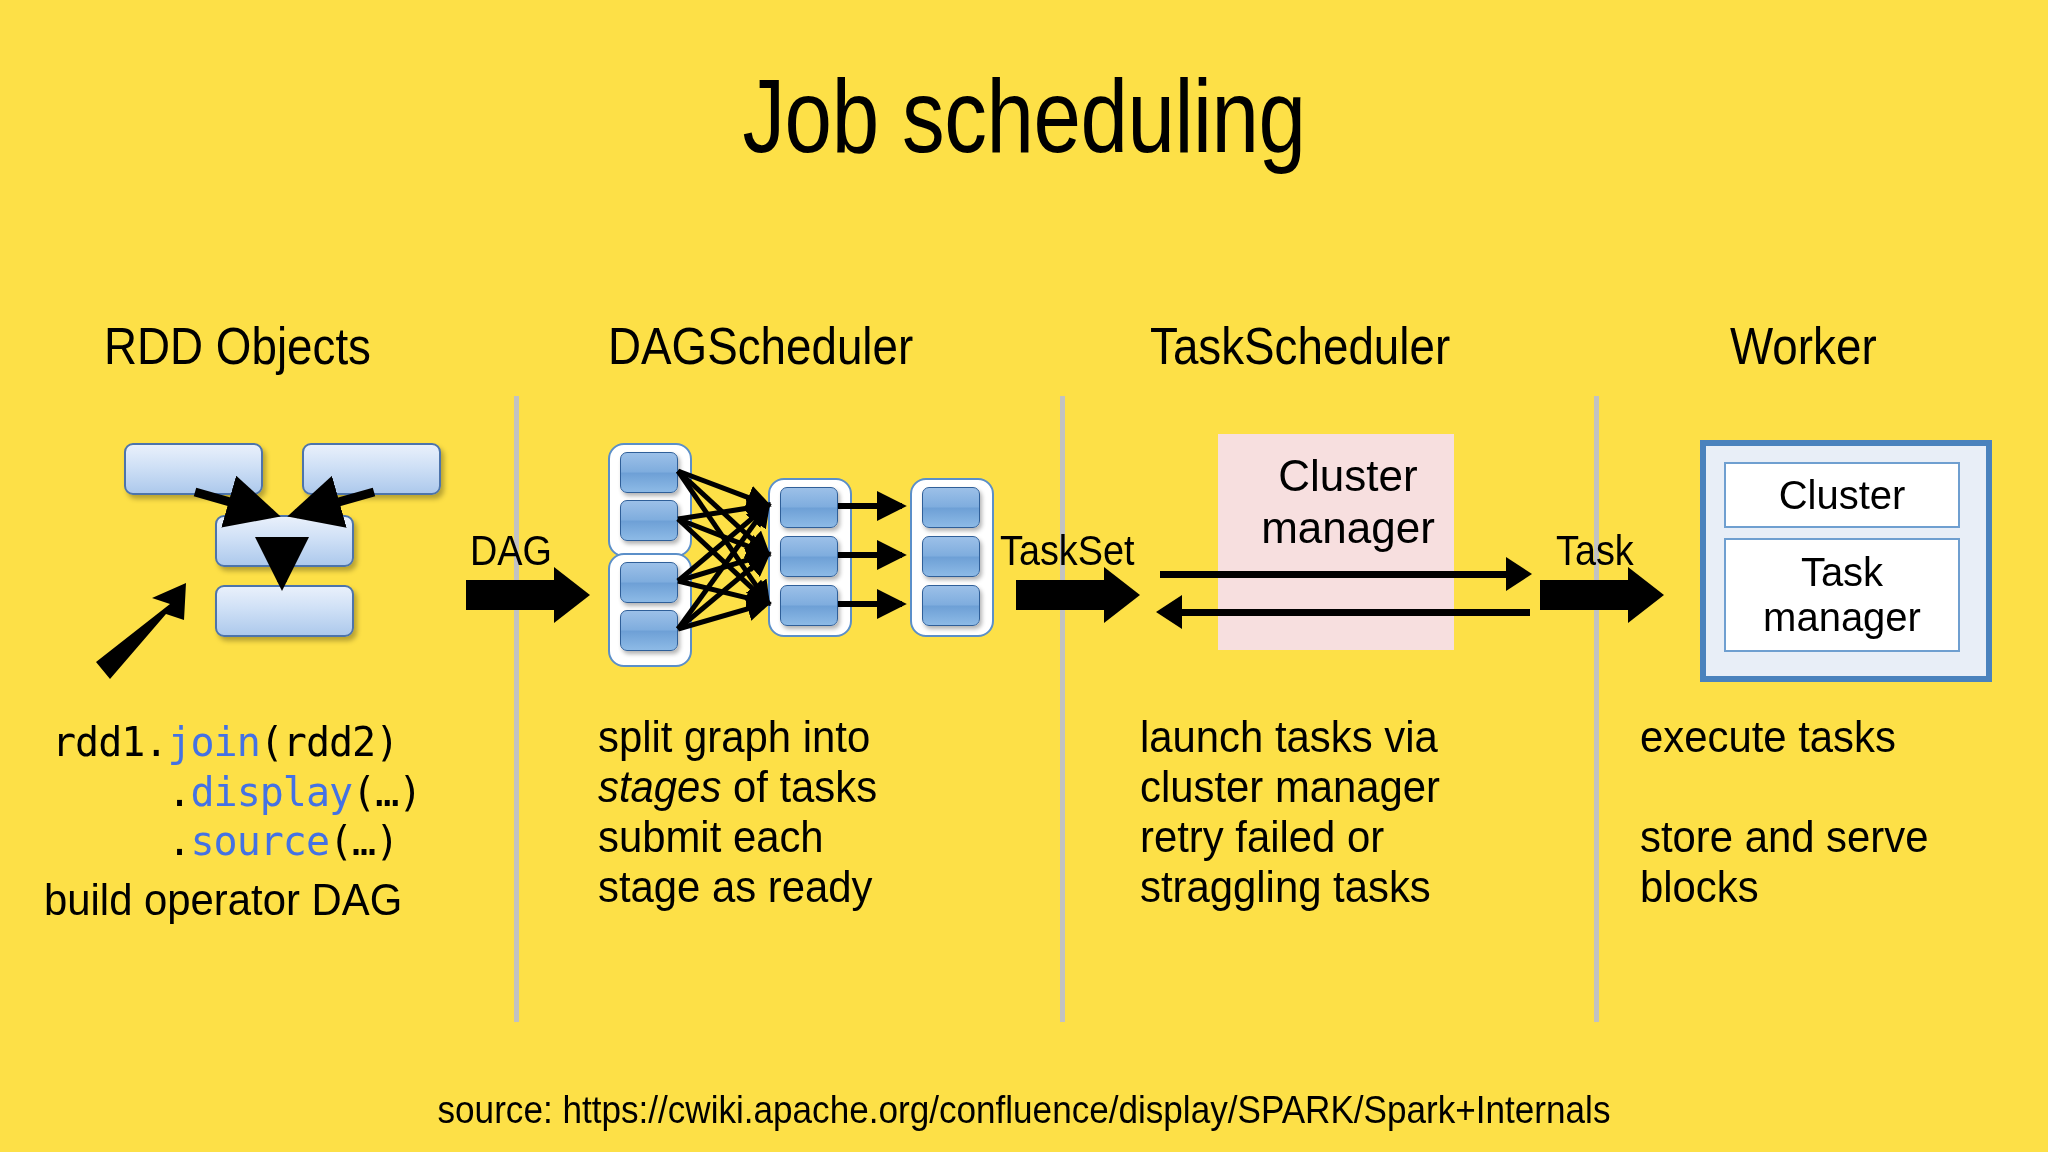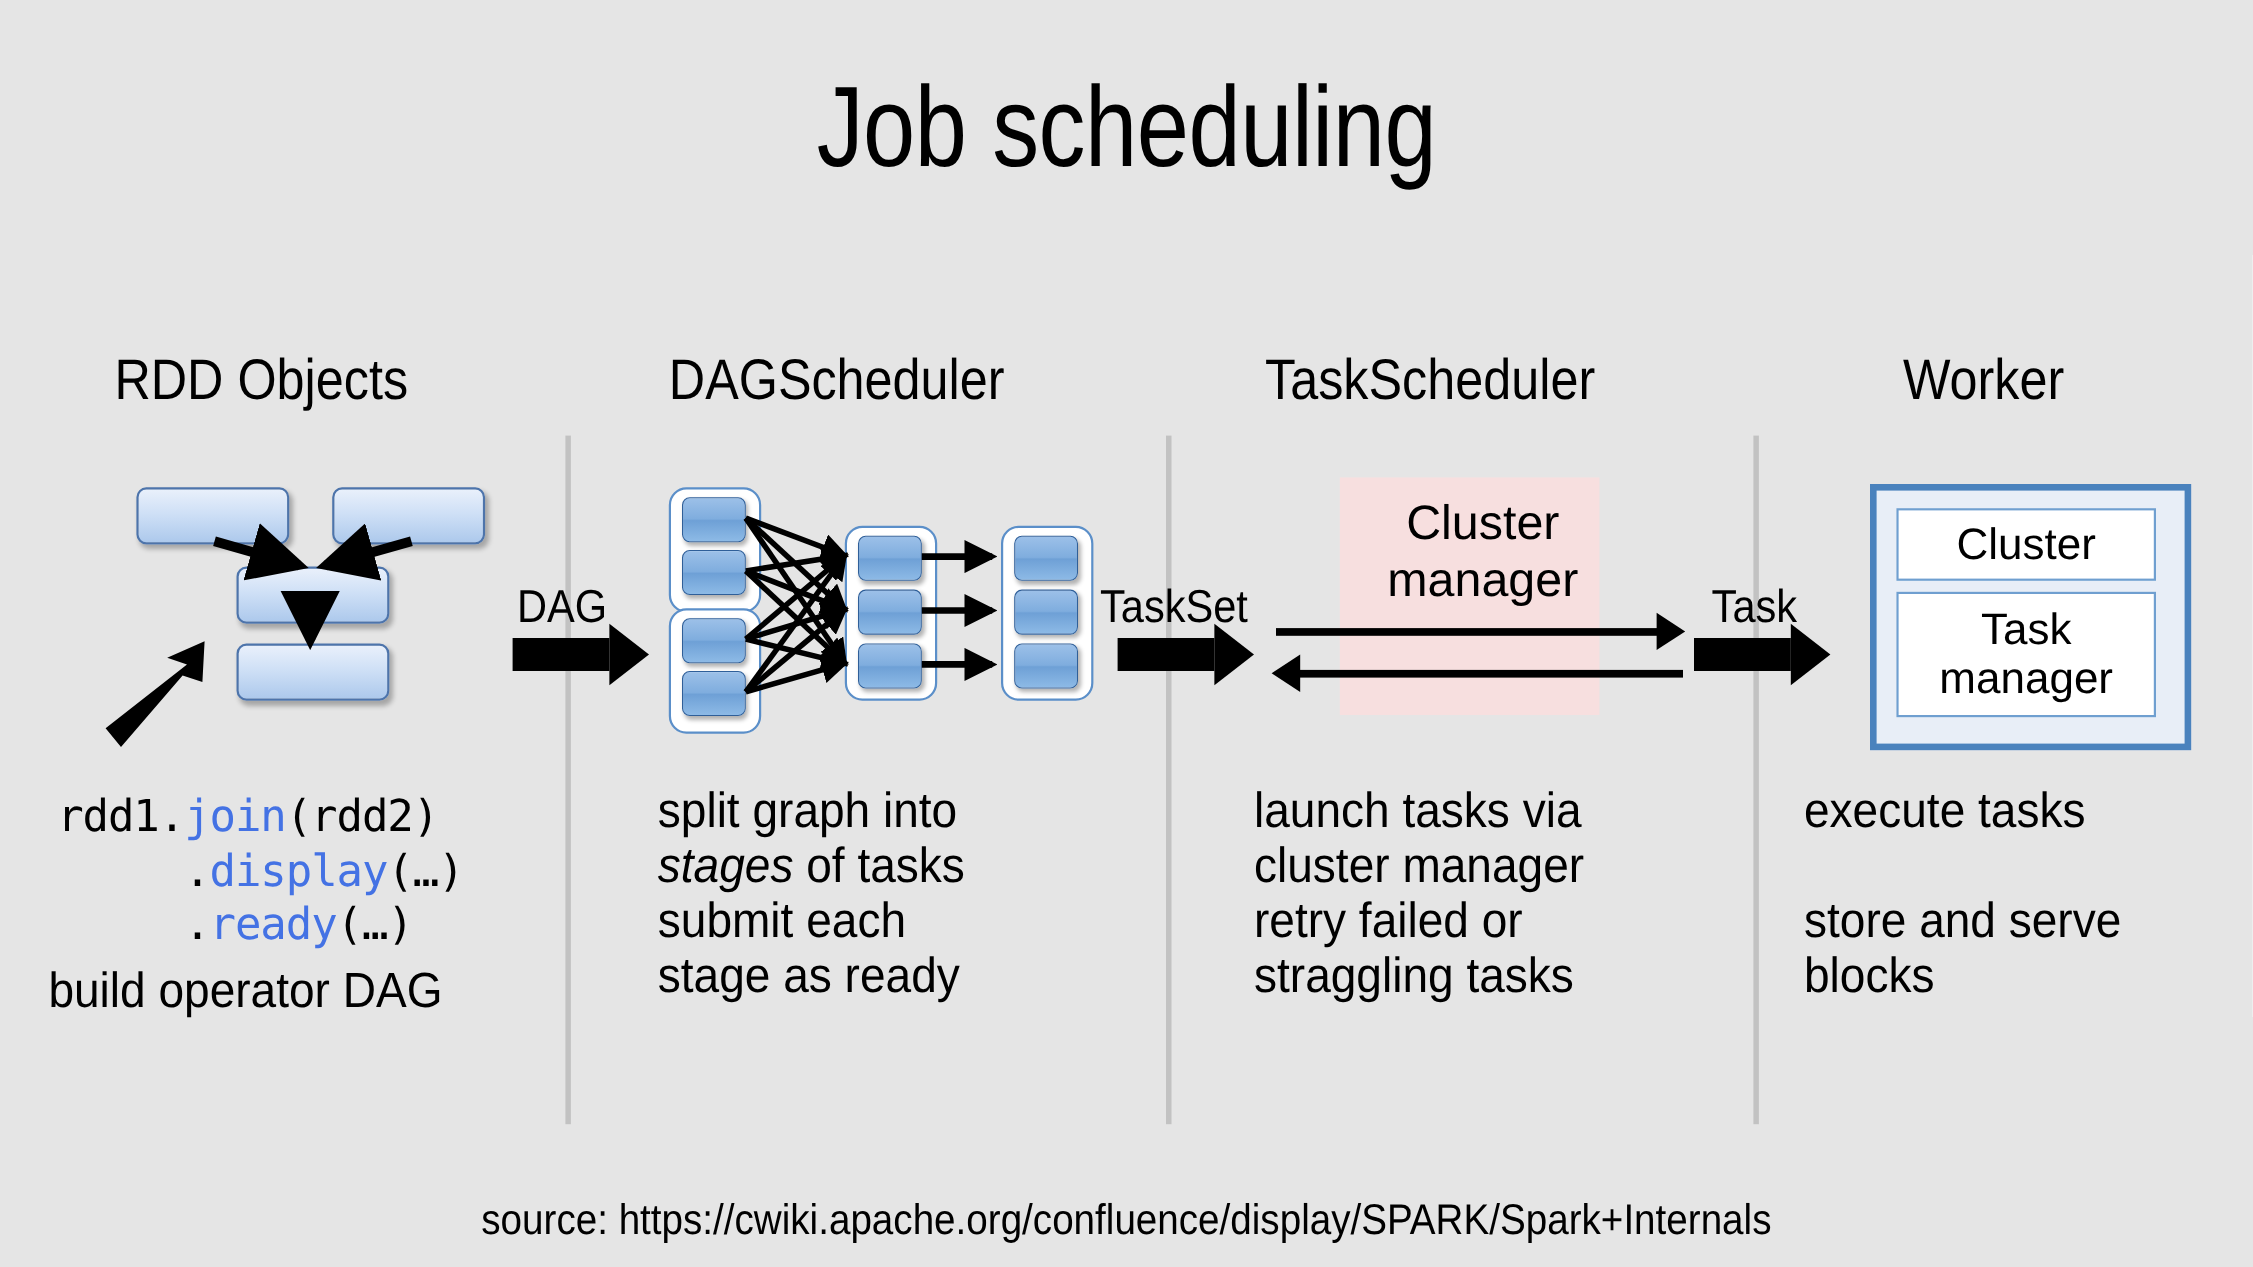--- a/index.html
+++ b/index.html
@@ -1,18 +1,18 @@
 <!DOCTYPE html>
 <html><head>
 <meta charset="utf-8">
 <style>
   html,body{margin:0;padding:0;background:#ffffff;}
   body{width:2048px;height:1152px;overflow:hidden;
        font-family:"Liberation Sans","DejaVu Sans",sans-serif;color:#000;}
-  #slide{position:relative;width:2048px;height:1152px;background:#e5e5e5;}
+  #slide{position:relative;width:2048px;height:1152px;background:#fde047;}
 
   
   #title{position:absolute;left:0;top:62px;width:2048px;text-align:center;
          font-size:104px;line-height:1.05;letter-spacing:-0.5px;
          font-family:"Liberation Sans","DejaVu Sans",sans-serif;
          transform:scaleX(.82);transform-origin:center top;white-space:nowrap;}
 
   
   .col-head{position:absolute;font-size:52px;line-height:1;white-space:nowrap;
             transform:scaleX(.88);transform-origin:left top;}
@@ -190,21 +190,21 @@
 
     <g stroke="#000" fill="none" stroke-width="6">
       <path d="M838,506 L902,506" marker-end="url(#ahs)"></path>
       <path d="M838,555 L902,555" marker-end="url(#ahs)"></path>
       <path d="M838,604 L902,604" marker-end="url(#ahs)"></path>
     </g>
   </svg>
 
   <div id="code"><span><span>rdd1</span><span>.</span><span class="kw">join</span><span>(rdd2)</span></span>
 <span>     <span>.</span><span class="kw">display</span><span>(…)</span></span>
-<span>     <span>.</span><span class="kw">ready</span><span>(…)</span></span></div>
+<span>     <span>.</span><span class="kw">source</span><span>(…)</span></span></div>
 
   <div class="body-text" style="left:44px;top:875px">
     <span class="ln">build operator DAG</span>
   </div>
 
   <div class="body-text" style="left:598px;top:712px">
     <span class="ln">split graph into</span>
     <span class="ln"><span class="ital">stages</span> of tasks</span>
     <span class="ln">submit each</span>
     <span class="ln">stage as ready</span>

